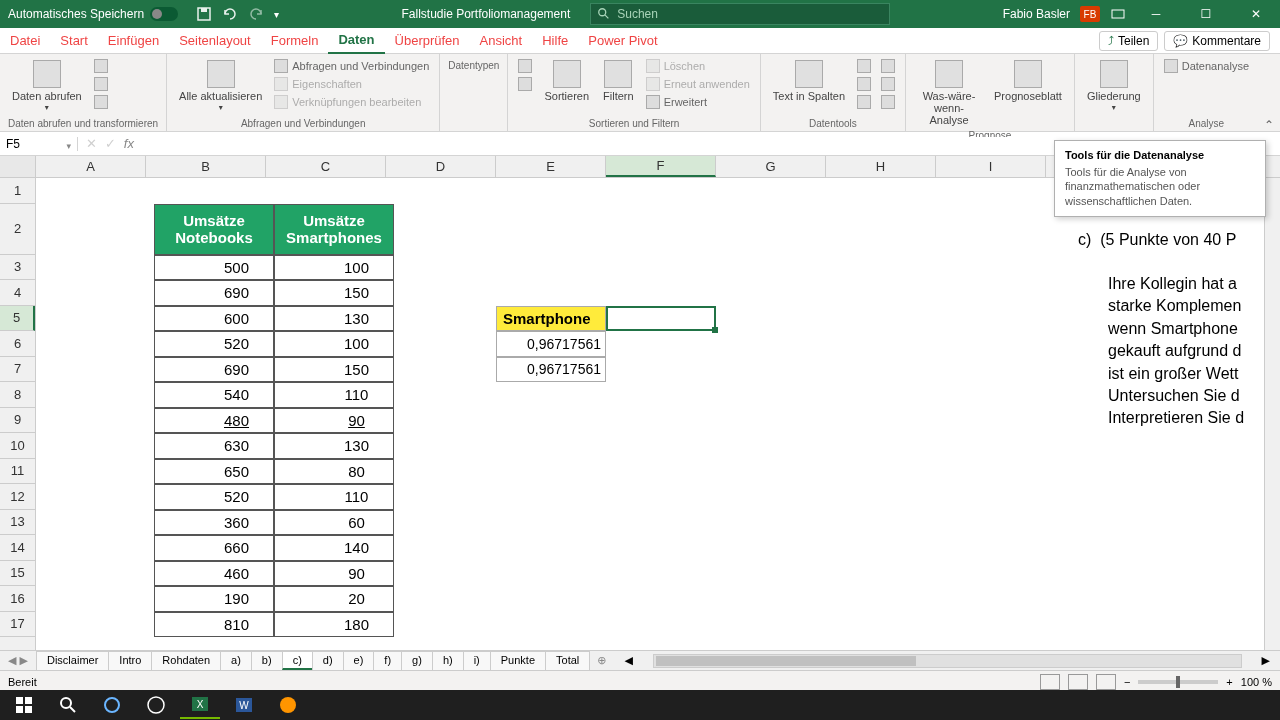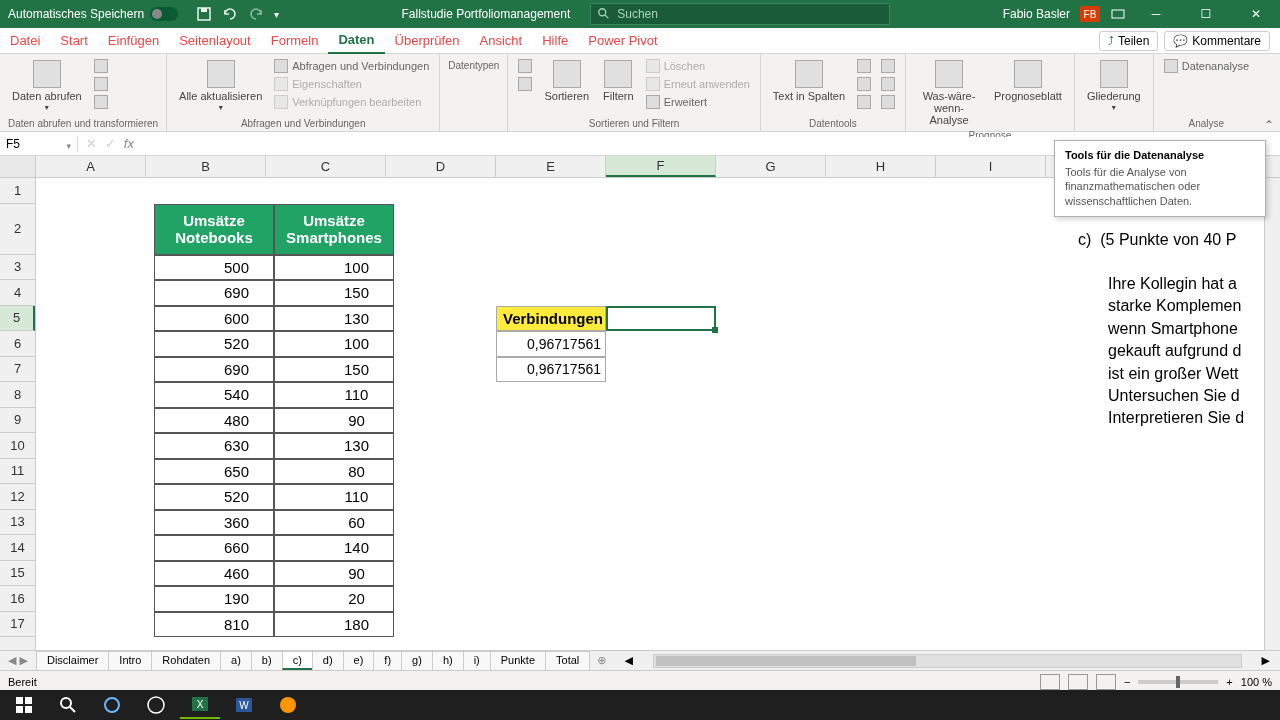--- a/index.html
+++ b/index.html
@@ -390,21 +390,21 @@
               <div class="td-cell">100</div>
             </div>
             <div style="display: flex;">
               <div class="td-cell">690</div>
               <div class="td-cell">150</div>
             </div>
             <div style="display: flex;">
               <div class="td-cell">540</div>
               <div class="td-cell">110</div>
             </div>
-            <div style="display: flex;">
+            <div style="display: flex; text-decoration: underline;">
               <div class="td-cell">480</div>
               <div class="td-cell">90</div>
             </div>
             <div style="display: flex;">
               <div class="td-cell">630</div>
               <div class="td-cell">130</div>
             </div>
             <div style="display: flex;">
               <div class="td-cell">650</div>
               <div class="td-cell">80</div>
@@ -429,21 +429,21 @@
               <div class="td-cell">190</div>
               <div class="td-cell">20</div>
             </div>
             <div style="display: flex;">
               <div class="td-cell">810</div>
               <div class="td-cell">180</div>
             </div>
           </div>
       </div>
 
-      <div class="korrelation">Verbindungen</div>
+      <div class="korrelation">Smartphone</div>
       <div class="korr-val" style="top:153px">0,96717561</div>
       <div class="korr-val" style="top:178.5px">0,96717561</div>
 
       <div class="active-cell" style="left:570px;top:127.5px;width:110px;height:25.5px"></div>
 
       <div class="text-block" style="left:1042px;top:51px">
         <span>c)</span>&nbsp;&nbsp;<span>(5 Punkte von 40 P</span>
       </div>
       <div class="text-block" style="left:1072px;top:95px" id="text-lines">
           <div>Ihre Kollegin hat a</div>

